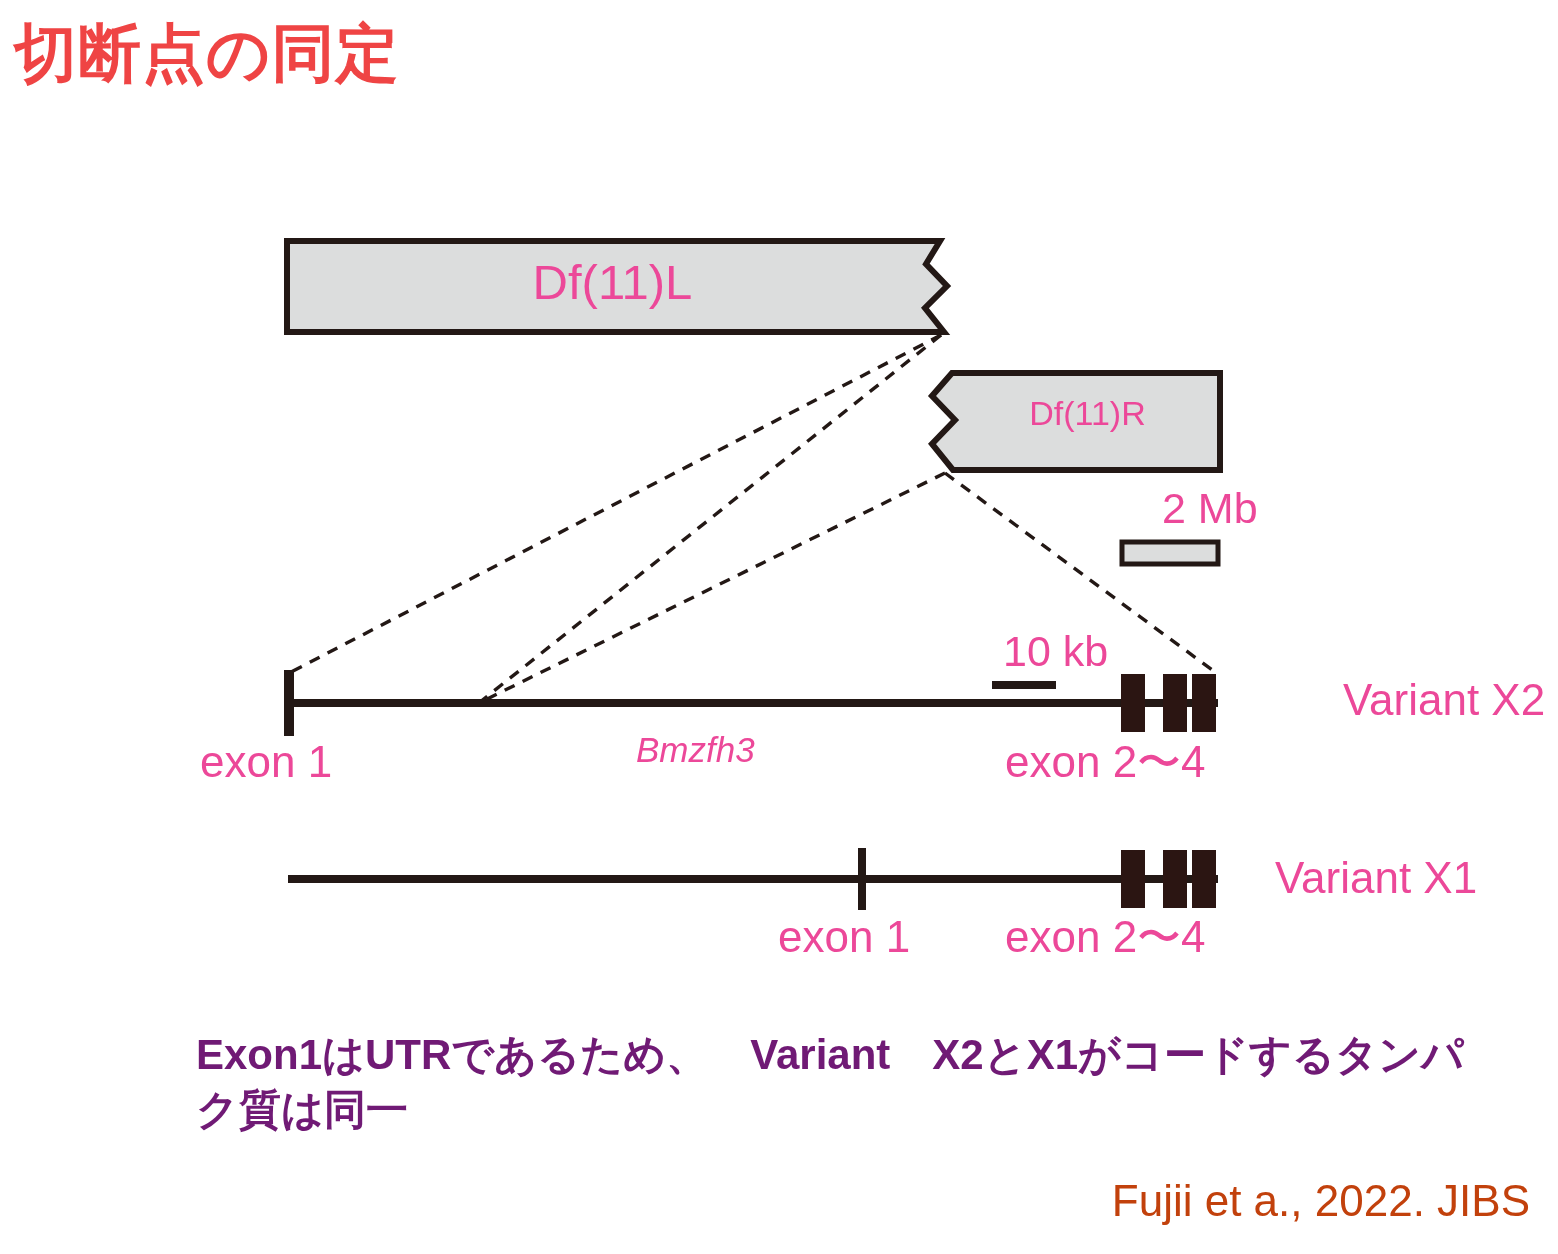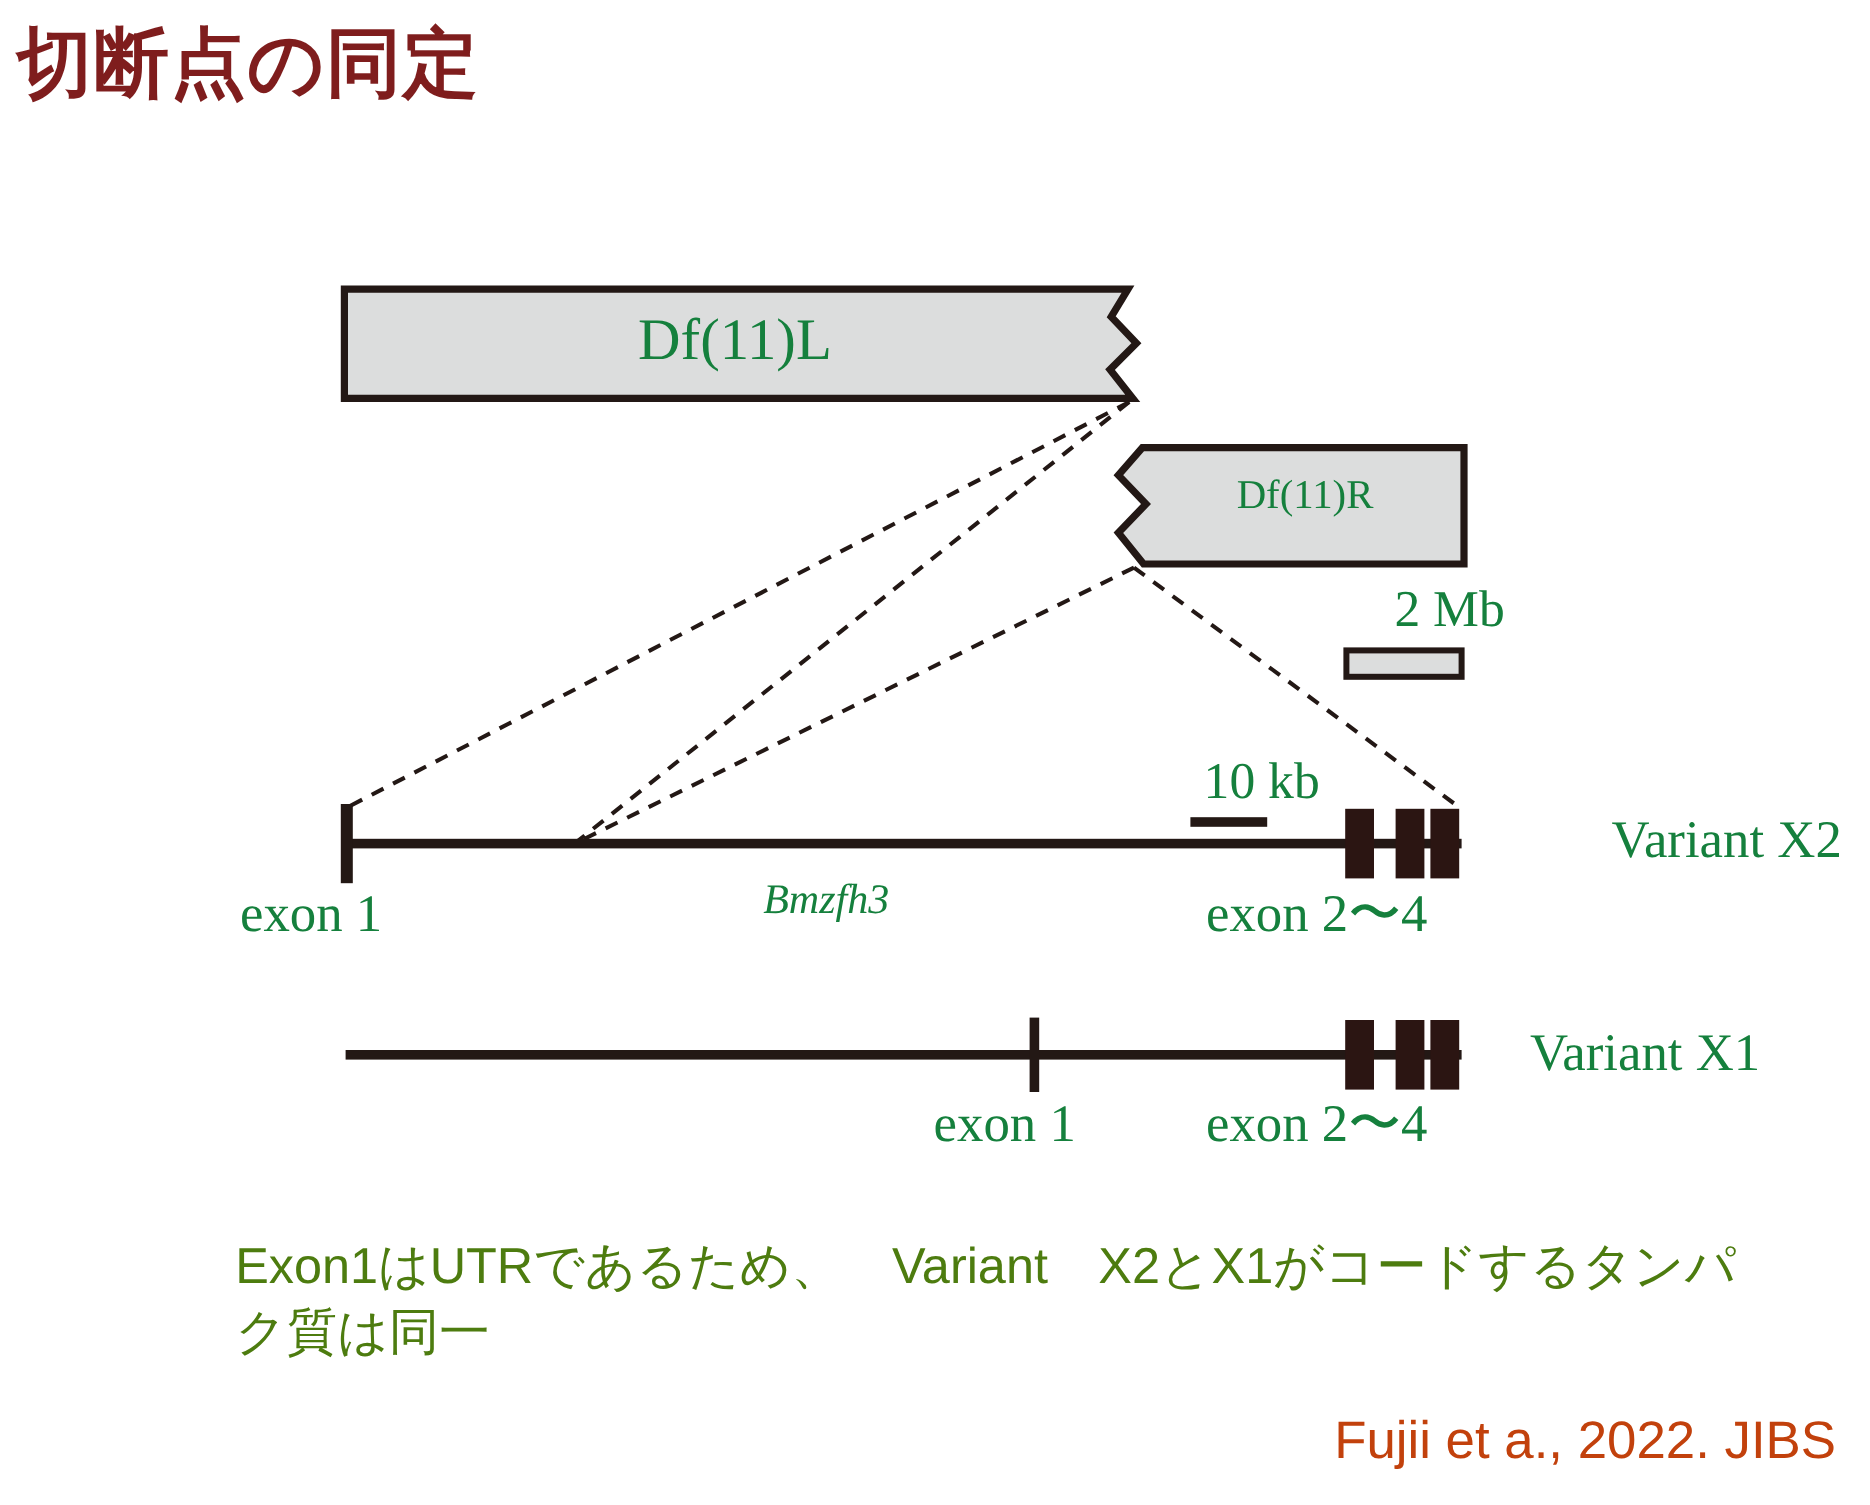--- a/index.html
+++ b/index.html
@@ -18,41 +18,41 @@
   }
 
   
   .slide-title {
     position: absolute;
     left: 14px;
     top: 22px;
     font-size: 63px;
     font-weight: 700;
     letter-spacing: 1px;
-    color: #7f1d1d;
+    color: #ef4444;
     line-height: 1.0;
     white-space: pre;
   }
 
   
   .figure {
     position: absolute;
     left: 0;
     top: 0;
     width: 1558px;
     height: 1254px;
     pointer-events: none;
   }
   .figure svg { display: block; }
 
   
   .fig-label {
     position: absolute;
-    font-family: Liberation Serif, serif;
-    color: #15803d;
+    font-family: Liberation Sans, sans-serif;
+    color: #ec4899;
     white-space: nowrap;
     line-height: 1;
   }
   .lbl-dfL      { left: 285px; top: 258px; width: 655px; text-align: center; font-size: 49px; }
   .lbl-dfR      { left: 955px; top: 396px; width: 265px; text-align: center; font-size: 34px; }
   .lbl-2mb      { left: 1118px; top: 487px; font-size: 43px; margin-left: 44px; }
   .lbl-10kb     { left: 963px; top: 630px; font-size: 43px; margin-left: 40px; }
   .lbl-exon1-x2 { left: 200px; top: 740px; font-size: 44px; }
   .lbl-bmzfh3   { left: 636px; top: 732px; font-size: 35px; font-style: italic; }
   .lbl-exon24-x2{ left: 1005px; top: 740px; font-size: 44px; }
@@ -61,23 +61,23 @@
   .lbl-exon24-x1{ left: 1005px; top: 915px; font-size: 44px; }
   .lbl-varx1    { left: 1275px; top: 856px; font-size: 44px; }
 
   
   .caption {
     position: absolute;
     left: 196px;
     top: 1028px;
     width: 1280px;
     font-size: 42px;
-    font-weight: 400;
+    font-weight: 700;
     line-height: 1.30;
-    color: #4d7c0f;
+    color: #701a75;
     white-space: pre-wrap;
   }
 
   
   .citation {
     position: absolute;
     right: 28px;
     top: 1176px;
     font-size: 44px;
     color: #c2410c;

